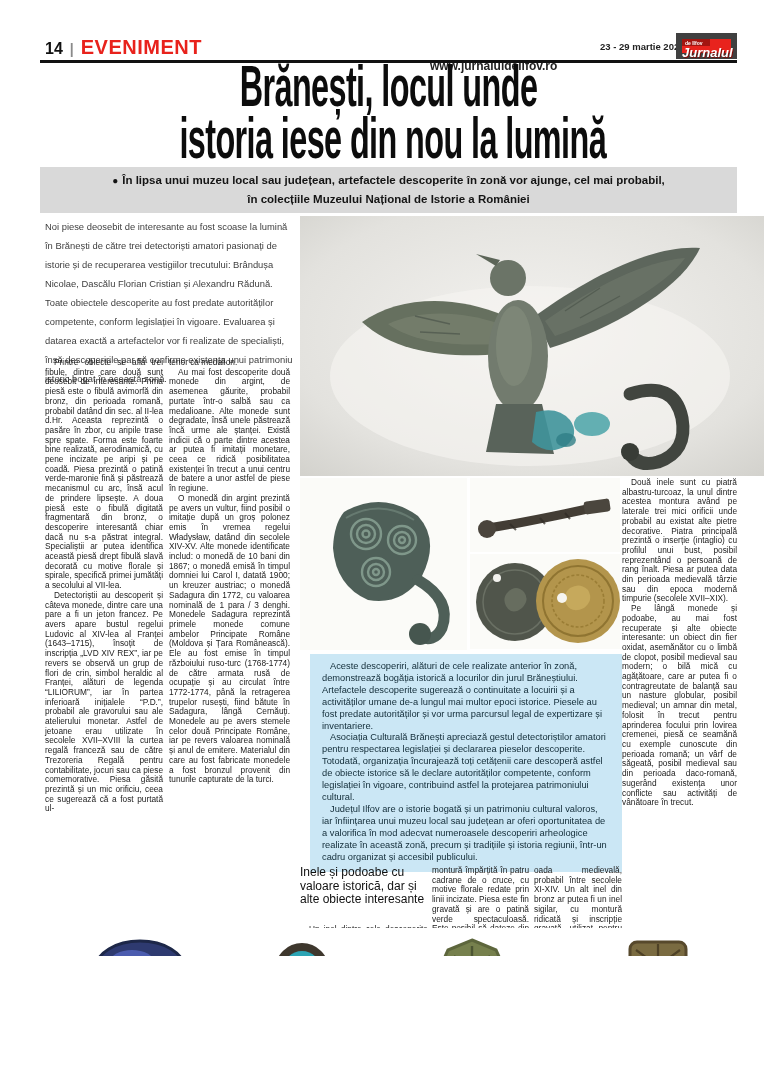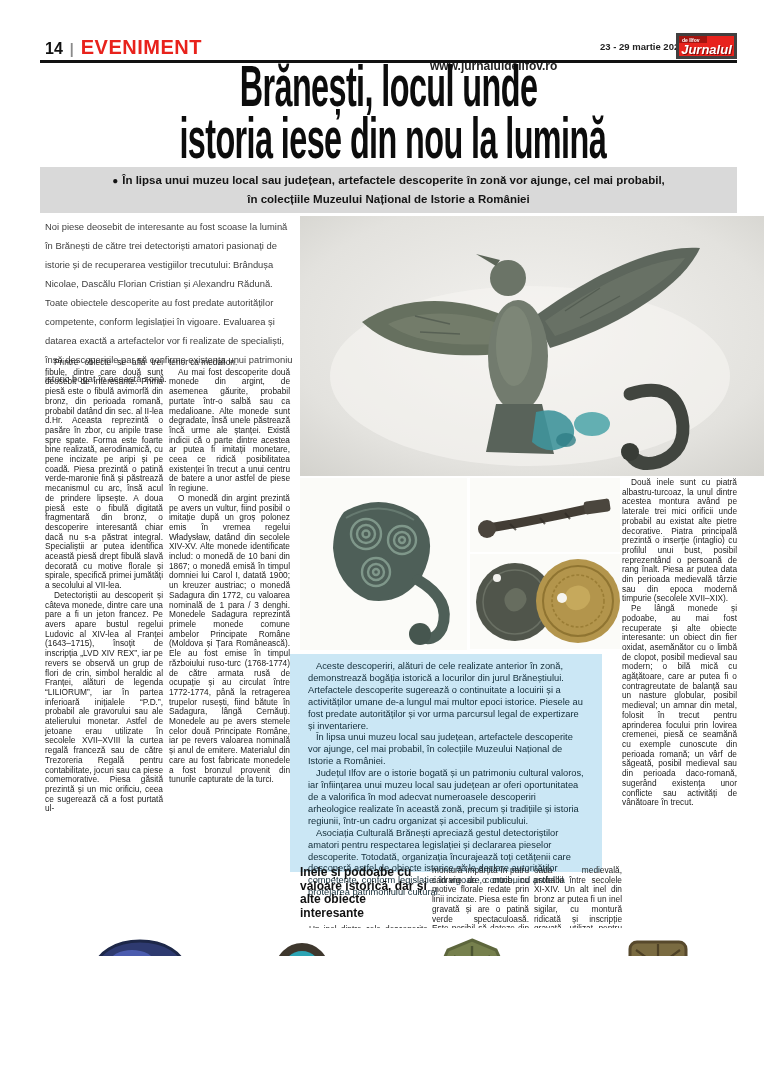--- a/index.html
+++ b/index.html
@@ -6,21 +6,21 @@
   body{background:#ffffff;font-family:"Liberation Sans",sans-serif;}
   .page{position:relative;width:768px;height:956px;background:#ffffff;overflow:hidden;}
 
   
   .kicker{position:absolute;top:36px;left:45px;display:flex;align-items:baseline;}
   .pagenum{font-size:16px;font-weight:bold;color:#111;}
   .ksep{color:#8a8a8a;font-size:14px;margin:0 7px;font-weight:bold;}
   .section{color:#e8221c;font-size:20px;font-weight:bold;letter-spacing:.5px;}
   .website{position:absolute;top:41px;left:430px;font-size:12px;font-weight:bold;color:#222;margin-top:18px;}
   .dateline{position:absolute;top:41px;left:600px;font-size:9.5px;font-weight:bold;color:#222;}
-  .logo{position:absolute;top:33px;left:676px;width:61px;height:26px;background:#e8231d;border:3px solid #404040;box-sizing:border-box;}
+  .logo{position:absolute;top:33px;left:676px;width:61px;height:26px;background:#e8231d;border:6px solid #404040;box-sizing:border-box;}
   .logo .ltop{display:block;font-size:5px;color:#fff;background:#a31510;padding:1px 3px 0;width:22px;font-weight:bold;}
   .logo .lmain{display:block;color:#fff;font-weight:bold;font-style:italic;font-size:13px;text-align:center;margin-top:-1px;text-shadow:1px 1px 0 #7d0e0a;}
   .toprule{position:absolute;top:60px;left:40px;width:697px;height:3px;background:#111;}
 
   
   .headline{position:absolute;top:60px;left:40px;width:697px;text-align:center;
     font-weight:bold;font-size:54px;line-height:49px;color:#0c0c0c;
     transform:scale(0.60,1.06);transform-origin:50% 0;letter-spacing:-1px;white-space:nowrap;}
 
   
@@ -42,26 +42,26 @@
 
   
   .bodycol{position:absolute;font-size:8.3px;line-height:9.7px;color:#1b1b1b;text-align:justify;}
   .bodycol p{margin:0;}
   .bodycol p.ind{text-indent:9px;}
   .col1{top:358px;left:45px;width:118px;}
   .col2{top:358px;left:169px;width:121px;}
   .rightcol{top:478px;left:622px;width:115px;}
 
   
-  .bluebox{position:absolute;top:654px;left:290px;width:312px;height:218px;background:#cbe7f5;
-    box-sizing:border-box;padding:7px 18px;font-size:9.3px;line-height:11.9px;color:#112b37;}
+  .bluebox{position:absolute;top:654px;left:310px;width:312px;height:218px;background:#cbe7f5;
+    box-sizing:border-box;padding:7px 12px;font-size:9.3px;line-height:11.9px;color:#112b37;}
   .bluebox p{margin:0;text-indent:8px;}
 
   
-  .subhead{position:absolute;top:866px;left:300px;width:128px;font-size:12px;line-height:13.5px;font-weight:bold;color:#101010;}
+  .subhead{position:absolute;top:866px;left:300px;width:128px;font-size:12px;line-height:13.5px;font-weight:normal;color:#101010;}
   .subcolA{top:925px;left:300px;width:128px;}
   .subcolB{top:866px;left:432px;width:97px;}
   .subcolC{top:866px;left:534px;width:88px;}
 
   
   .credit{position:absolute;top:1021px;left:537px;width:194px;height:14px;background:#141414;color:#fff;
     font-size:7.5px;font-weight:bold;text-align:center;line-height:14px;letter-spacing:.2px;}
   .bottomrule{position:absolute;top:1048px;left:40px;width:697px;height:2px;background:#111;}
 </style>
 </head>
@@ -186,23 +186,22 @@
     <p class="ind">O monedă din argint prezintă pe avers un vultur, fiind posibil o imitație după un groș polonez emis în vremea regelui Władysław, datând din secolele XIV-XV. Alte monede identificate includ: o monedă de 10 bani din 1867; o monedă emisă în timpul domniei lui Carol I, datată 1900; un kreuzer austriac; o monedă Sadagura din 1772, cu valoarea nominală de 1 para / 3 denghi. Monedele Sadagura reprezintă primele monede comune ambelor Principate Române (Moldova și Țara Românească). Ele au fost emise în timpul războiului ruso-turc (1768-1774) de către armata rusă de ocupație și au circulat între 1772-1774, până la retragerea trupelor rusești, fiind bătute în Sadagura, lângă Cernăuți. Monedele au pe avers stemele celor două Principate Române, iar pe revers valoarea nominală și anul de emitere. Materialul din care au fost fabricate monedele a fost bronzul provenit din tunurile capturate de la turci.</p>
   </div>
 
   <div class="bodycol rightcol">
     <p class="ind">Două inele sunt cu piatră albastru-turcoaz, la unul dintre acestea montura având pe laterale trei mici orificii unde probabil au existat alte pietre decorative. Piatra principală prezintă o inserție (intaglio) cu profilul unui bust, posibil reprezentând o persoană de rang înalt. Piesa ar putea data din perioada medievală târzie sau din epoca modernă timpurie (secolele XVII–XIX).</p>
     <p class="ind">Pe lângă monede și podoabe, au mai fost recuperate și alte obiecte interesante: un obiect din fier oxidat, asemănător cu o limbă de clopot, posibil medieval sau modern; o bilă mică cu agățătoare, care ar putea fi o contragreutate de balanță sau un nasture globular, posibil medieval; un amnar din metal, folosit în trecut pentru aprinderea focului prin lovirea cremenei, piesă ce seamănă cu exemple cunoscute din perioada romană; un vârf de săgeată, posibil medieval sau din perioada daco-romană, sugerând existența unor conflicte sau activități de vânătoare în trecut.</p>
   </div>
 
   <div class="bluebox">
     <p>Aceste descoperiri, alături de cele realizate anterior în zonă, demonstrează bogăția istorică a locurilor din jurul Brăneștiului. Artefactele descoperite sugerează o continuitate a locuirii și a activităților umane de-a lungul mai multor epoci istorice. Piesele au fost predate autorităților și vor urma parcursul legal de expertizare și inventariere.</p>
-    <p>În lipsa unui muzeu local sau județean, artefactele descoperite vor ajunge, cel mai probabil, în colecțiile Muzeului Național de Istorie a României.</p>
+    <p>Asociația Culturală Brănești apreciază gestul detectoriștilor amatori pentru respectarea legislației și declararea pieselor descoperite. Totodată, organizația încurajează toți cetățenii care descoperă astfel de obiecte istorice să le declare autorităților competente, conform legislației în vigoare, contribuind astfel la protejarea patrimoniului cultural.</p>
     <p>Județul Ilfov are o istorie bogată și un patrimoniu cultural valoros, iar înființarea unui muzeu local sau județean ar oferi oportunitatea de a valorifica în mod adecvat numeroasele descoperiri arheologice realizate în această zonă, precum și tradițiile și istoria regiunii, într-un cadru organizat și accesibil publicului.</p>
-    <p>Asociația Culturală Brănești apreciază gestul detectoriștilor amatori pentru respectarea legislației și declararea pieselor descoperite. Totodată, organizația încurajează toți cetățenii care descoperă astfel de obiecte istorice să le declare autorităților competente, conform legislației în vigoare, contribuind astfel la protejarea patrimoniului cultural.</p>
   </div>
 
   <div class="subhead">Inele și podoabe cu valoare istorică, dar și alte obiecte interesante</div>
   <div class="bodycol subcolA">
     <p class="ind">Un inel dintre cele descoperite prezintă o</p>
   </div>
   <div class="bodycol subcolB">
     <p>montură împărțită în patru cadrane de o cruce, cu motive florale redate prin linii incizate. Piesa este fin gravată și are o patină verde spectaculoasă. Este posibil să dateze din peri-</p>
   </div>
   <div class="bodycol subcolC">

